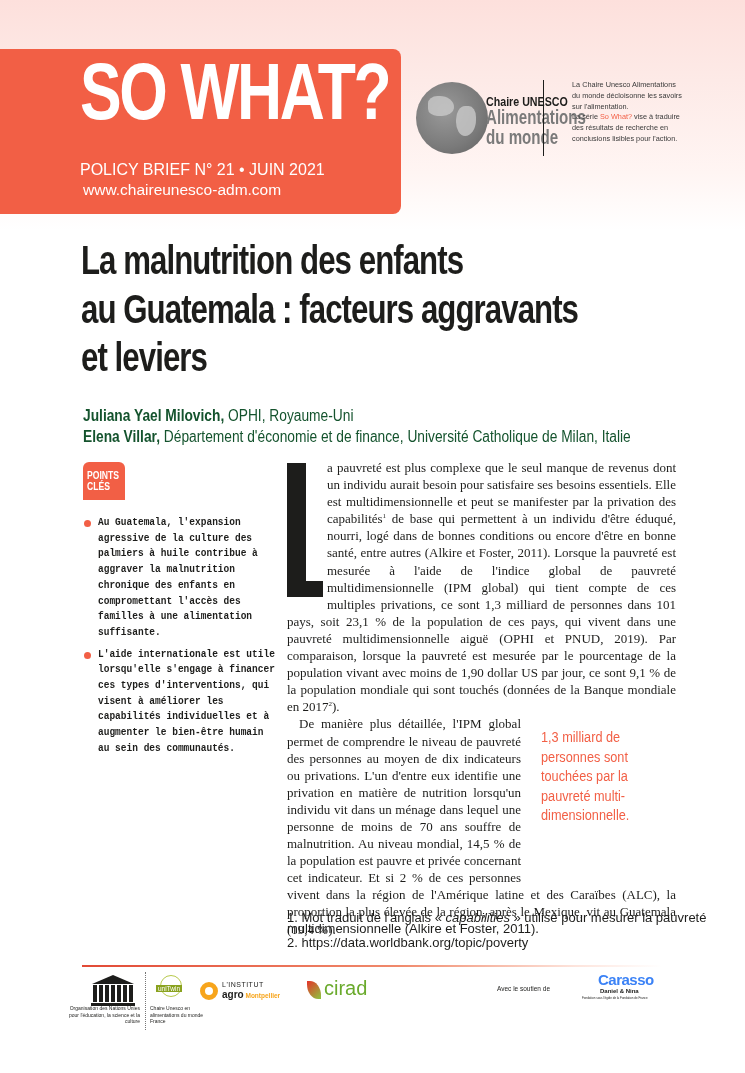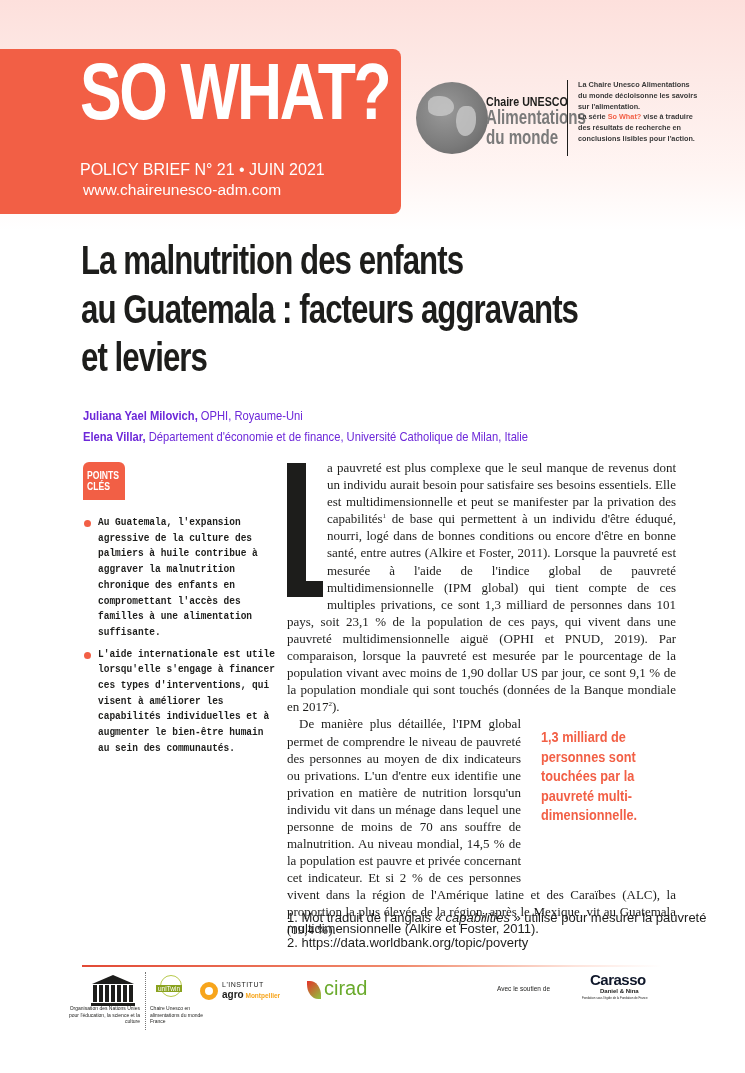--- a/index.html
+++ b/index.html
@@ -41,34 +41,34 @@
   }
   .logo-chaire .globe::after {
     content: ""; position: absolute; left: 40px; top: 24px; width: 20px; height: 30px;
     background: #c9c9c9; border-radius: 50% 40% 60% 50%; opacity: .8;
   }
   .logo-chaire .t1 { position: absolute; left: 76px; top: 14px; font-size: 13px; font-weight: 700; color: #1d1d1b; transform: scaleX(.82); transform-origin: left; white-space: nowrap; }
   .logo-chaire .t2 { position: absolute; left: 76px; top: 26px; font-size: 21px; color: #7a7a7a; transform: scaleX(.72); transform-origin: left; white-space: nowrap; line-height: 1; font-weight: 700;}
   .logo-chaire .t3 { position: absolute; left: 76px; top: 46px; font-size: 21px; color: #7a7a7a; transform: scaleX(.72); transform-origin: left; white-space: nowrap; line-height: 1; font-weight: 700;}
 
   .chaire-desc {
-    position: absolute; left: 567px; top: 80px; width: 175px; padding-left: 10px;
+    position: absolute; left: 543px; top: 80px; width: 175px; padding-left: 28px;
     border-left: 1.5px solid #1d1d1b; height: 76px;
-    font-size: 7.3px; line-height: 10.8px; color: #3a3a3a; font-weight: 700;
+    font-size: 7.3px; line-height: 10.8px; color: #3a3a3a; font-weight: 400;
   }
   .chaire-desc .hl { color: #f25f45; }
 
   .main-title {
     position: absolute; left: 81px; top: 236px; width: 560px;
     font-size: 40px; font-weight: 700; line-height: 48.5px; color: #1d1d1b;
     letter-spacing: -1.2px;
   }
   .main-title span { display: block; transform: scaleX(.78); transform-origin: left; white-space: nowrap; }
 
-  .authors { position: absolute; left: 83px; top: 405px; font-size: 13px; line-height: 21px; color: #6d28d9; }
+  .authors { position: absolute; left: 83px; top: 405px; font-size: 16px; line-height: 21px; color: #14532d; }
   .authors .line { transform: scaleX(.86); transform-origin: left; white-space: nowrap; display: block; }
   .authors b { font-weight: 700; }
 
   .points-badge {
     position: absolute; left: 83px; top: 462px; width: 42px; height: 38px;
     background: #f25f45; border-radius: 6px 6px 0 0; color: #fff;
     font-size: 10.5px; font-weight: 700; line-height: 11px; padding: 8px 0 0 4px;
   }
   .points-badge span { display: block; transform: scaleX(.82); transform-origin: left; }
 
@@ -88,21 +88,21 @@
   }
   .drop-cap {
     float: left; width: 28px; height: 134px; margin: 4px 12px 0 0; position: relative;
   }
   .drop-cap .stem { position: absolute; left: 0; top: 0; width: 19px; height: 134px; background: #1d1d1b; }
   .drop-cap .foot { position: absolute; left: 0; top: 118px; width: 36px; height: 16px; background: #1d1d1b; }
   .body-text p { margin: 0; }
   .body-text .indent { text-indent: 12px; }
   .pull-wrap { float: right; width: 135px; height: 158px; margin: 12px 0 0 20px; }
   .pull-quote {
-    color: #f25f45; font-family: "Liberation Sans", sans-serif; font-weight: 700;
+    color: #f25f45; font-family: "Liberation Sans", sans-serif; font-weight: 400;
     font-size: 15.5px; line-height: 19.5px; text-align: left;
   }
   .pull-quote span { display: block; transform: scaleX(.82); transform-origin: left; white-space: nowrap; }
   sup { font-size: 7px; line-height: 0; }
 
   .footnotes {
     position: absolute; left: 287px; top: 912px; width: 450px;
     font-family: Liberation Sans, sans-serif; font-size: 13px; line-height: 11px; color: #1d1d1b;
   }
   .footnotes p { margin-bottom: 3px; }
@@ -127,21 +127,21 @@
   .logo-agro .l1 { position: absolute; left: 22px; top: 1px; font-size: 7px; color: #1d1d1b; letter-spacing: .5px; }
   .logo-agro .l2 { position: absolute; left: 22px; top: 9px; font-size: 10px; font-weight: 700; color: #1d1d1b; }
   .logo-agro .l2 span { color: #f7a51c; font-size: 6.5px; }
 
   .logo-cirad { position: absolute; left: 307px; top: 978px; height: 24px; }
   .logo-cirad .leaf { position: absolute; left: 0; top: 3px; width: 14px; height: 18px; border-radius: 0 80% 0 80%; background: linear-gradient(135deg, #e6332a, #8cc63f); }
   .logo-cirad .word { position: absolute; left: 17px; top: -1px; font-size: 20px; color: #6aaa2c; white-space: nowrap; }
 
   .support-label { position: absolute; left: 497px; top: 985px; font-size: 6.5px; color: #1d1d1b; white-space: nowrap; }
   .logo-carasso { position: absolute; left: 582px; top: 970px; width: 60px; height: 34px; }
-  .logo-carasso .w1 { position: absolute; left: 8px; top: 1px; font-size: 15px; font-weight: 700; color: #0f172a; letter-spacing: -0.5px; }
+  .logo-carasso .w1 { position: absolute; left: 16px; top: 1px; font-size: 15px; font-weight: 700; color: #3b82f6; letter-spacing: -0.5px; }
   .logo-carasso .w2 { position: absolute; left: 18px; top: 18px; font-size: 6px; font-weight: 700; color: #1d1d1b; }
   .logo-carasso .w3 { position: absolute; left: 0; top: 26px; font-size: 3px; color: #1d1d1b; white-space: nowrap; }
 </style>
 </head>
 <body>
 
 <div class="top-band"></div>
 
 <div class="brand-box"></div>
 <div class="brand-title">SO WHAT?</div>

